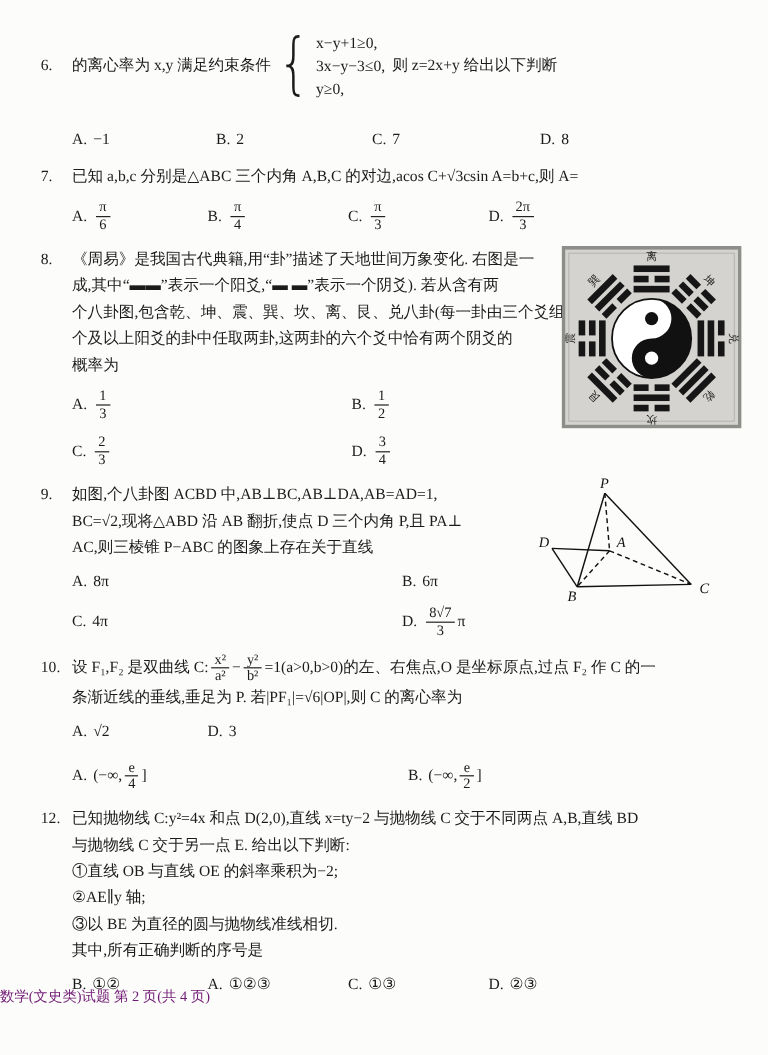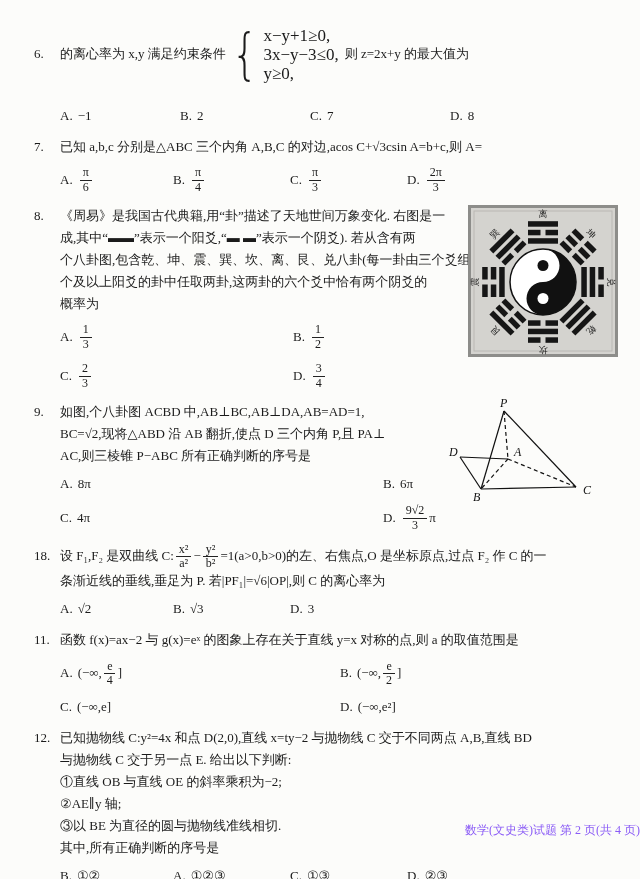--- a/index.html
+++ b/index.html
@@ -14,47 +14,47 @@
   .qnum{display:inline-block;width:26px;margin-left:-26px;}
   .qline{white-space:nowrap;line-height:22px;}
   .frac{display:inline-flex;flex-direction:column;align-items:center;vertical-align:middle;line-height:1.1;font-size:12px;margin:0 2px;}
   .fn{display:block;padding:0 3px;border-bottom:1px solid #222;}
   .fd{display:block;padding:0 3px;}
   .opts{display:grid;margin-top:5px;line-height:24px;white-space:nowrap;}
   .optsf .opt{display:flex;align-items:center;height:34px;}
   .o4{grid-template-columns:120px 130px 140px auto;margin-top:20px;}
   .o4b{grid-template-columns:113px 117px 117px auto;}
   .o2a{grid-template-columns:233px auto;}
-  .o2b{grid-template-columns:275px auto;gap:48px;}
+  .o2b{grid-template-columns:275px auto;}
   .o2c{grid-template-columns:280px auto;}
   .ol{margin-right:5px;}
   .row6{display:flex;align-items:center;white-space:nowrap;}
   .brace{font-size:56px;font-weight:200;line-height:60px;display:inline-block;transform:scaleX(.75);font-family:"DejaVu Sans",sans-serif;margin:0 1px;}
-  .constraints{display:inline-block;line-height:19px;font-size:17px;margin-right:6px;font-family:Liberation Serif, serif;}
+  .constraints{display:inline-block;line-height:19px;font-size:13px;margin-right:6px;font-family:Liberation Serif, serif;}
   .fig8{position:absolute;top:0;right:-4px;}
   .fig9{position:absolute;top:-4px;right:-2px;}
-  .footer{position:absolute;left:0;right:0;bottom:40px;text-align:right;font-size:12px;color:#8b5cf6;margin-left:33px;}
+  .footer{position:absolute;left:0;right:0;bottom:40px;text-align:left;font-size:12px;color:#701a75;}
   svg text{font-family:"Liberation Serif","DejaVu Serif",serif;}
 </style>
 </head>
 <body>
 
 <div class="page">
 
   <div class="q">
     <div class="row6">
       <span class="qnum">6.</span>
       <span>的离心率为 x,y 满足约束条件</span>
       <span class="brace">{</span>
       <span class="constraints">
         <div>x−y+1≥0,</div>
         <div>3x−y−3≤0,</div>
         <div>y≥0,</div>
       </span>
-      <span>则 z=2x+y 的最大值为</span>
+      <span>则 z=2x+y 给出以下判断</span>
     </div>
     <div class="opts o4">
       <span class="opt"><span class="ol">A.</span><span>−1</span></span>
       <span class="opt"><span class="ol">B.</span><span>2</span></span>
       <span class="opt"><span class="ol">C.</span><span>7</span></span>
       <span class="opt"><span class="ol">D.</span><span>8</span></span>
     </div>
   </div>
 
   <div class="q">
@@ -214,34 +214,34 @@
           <circle cx="75" cy="60.5" r="5.5" fill="#111"></circle>
           <circle cx="75" cy="93.5" r="5.5" fill="#ffffff"></circle>
         </g>
       </svg>
     </div>
   </div>
 
   <div class="q">
     <div class="qline"><span class="qnum">9.</span><span>如图,个八卦图 ACBD 中,AB⊥BC,AB⊥DA,AB=AD=1,</span></div>
     <div class="qline">BC=√2,现将△ABD 沿 AB 翻折,使点 D 三个内角 P,且 PA⊥</div>
-    <div class="qline">AC,则三棱锥 P−ABC 所有正确判断的序号是</div>
+    <div class="qline">AC,则三棱锥 P−ABC 的图象上存在关于直线</div>
     <div class="opts o2b">
       <span class="opt"><span class="ol">A.</span><span>8π</span></span>
       <span class="opt"><span class="ol">B.</span><span>6π</span></span>
     </div>
     <div class="opts o2b optsf">
       <span class="opt">
           <span class="ol">C.</span>
           <span>4π</span>
         </span>
       <span class="opt">
           <span class="ol">D.</span>
           <span class="frac">
-            <span class="fn">9√2</span>
+            <span class="fn">8√7</span>
             <span class="fd">3</span>
           </span>
           <span>π</span>
         </span>
     </div>
 
     <div class="fig9">
       <svg width="172" height="110" viewBox="0 0 172 110">
         <g stroke="#111" stroke-width="1.2" fill="none">
           <line x1="16" y1="60" x2="64" y2="62"></line>
@@ -259,61 +259,55 @@
           <text x="70" y="59">A</text>
           <text x="29" y="104">B</text>
           <text x="139" y="97">C</text>
         </g>
       </svg>
     </div>
   </div>
 
   <div class="q">
     <div class="qline">
-      <span class="qnum">18.</span><span>设 F₁,F₂ 是双曲线 C:</span><span class="frac">
+      <span class="qnum">10.</span><span>设 F₁,F₂ 是双曲线 C:</span><span class="frac">
           <span class="fn">x²</span>
           <span class="fd">a²</span>
         </span><span>−</span><span class="frac">
           <span class="fn">y²</span>
           <span class="fd">b²</span>
         </span><span>=1(a&gt;0,b&gt;0)的左、右焦点,O 是坐标原点,过点 F₂ 作 C 的一</span>
     </div>
     <div class="qline">条渐近线的垂线,垂足为 P. 若|PF₁|=√6|OP|,则 C 的离心率为</div>
     <div class="opts o4b">
       <span class="opt"><span class="ol">A.</span><span>√2</span></span>
-      <span class="opt"><span class="ol">B.</span><span>√3</span></span>
       <span class="opt"><span class="ol">D.</span><span>3</span></span>
     </div>
   </div>
 
   <div class="q">
-    <div class="qline"><span class="qnum">11.</span><span>函数 f(x)=ax−2 与 g(x)=eˣ 的图象上存在关于直线 y=x 对称的点,则 a 的取值范围是</span></div>
     <div class="opts o2c optsf">
       <span class="opt">
           <span class="ol">A.</span>
           <span>(−∞,</span>
           <span class="frac">
             <span class="fn">e</span>
             <span class="fd">4</span>
           </span>
           <span>]</span>
         </span>
       <span class="opt">
           <span class="ol">B.</span>
           <span>(−∞,</span>
           <span class="frac">
             <span class="fn">e</span>
             <span class="fd">2</span>
           </span>
           <span>]</span>
         </span>
-    </div>
-    <div class="opts o2c">
-      <span class="opt"><span class="ol">C.</span><span>(−∞,e]</span></span>
-      <span class="opt"><span class="ol">D.</span><span>(−∞,e²]</span></span>
     </div>
   </div>
 
   <div class="q">
     <div class="qline"><span class="qnum">12.</span><span>已知抛物线 C:y²=4x 和点 D(2,0),直线 x=ty−2 与抛物线 C 交于不同两点 A,B,直线 BD</span></div>
     <div class="qline">与抛物线 C 交于另一点 E. 给出以下判断:</div>
     <div class="qline">①直线 OB 与直线 OE 的斜率乘积为−2;</div>
     <div class="qline">②AE∥y 轴;</div>
     <div class="qline">③以 BE 为直径的圆与抛物线准线相切.</div>
     <div class="qline">其中,所有正确判断的序号是</div>

